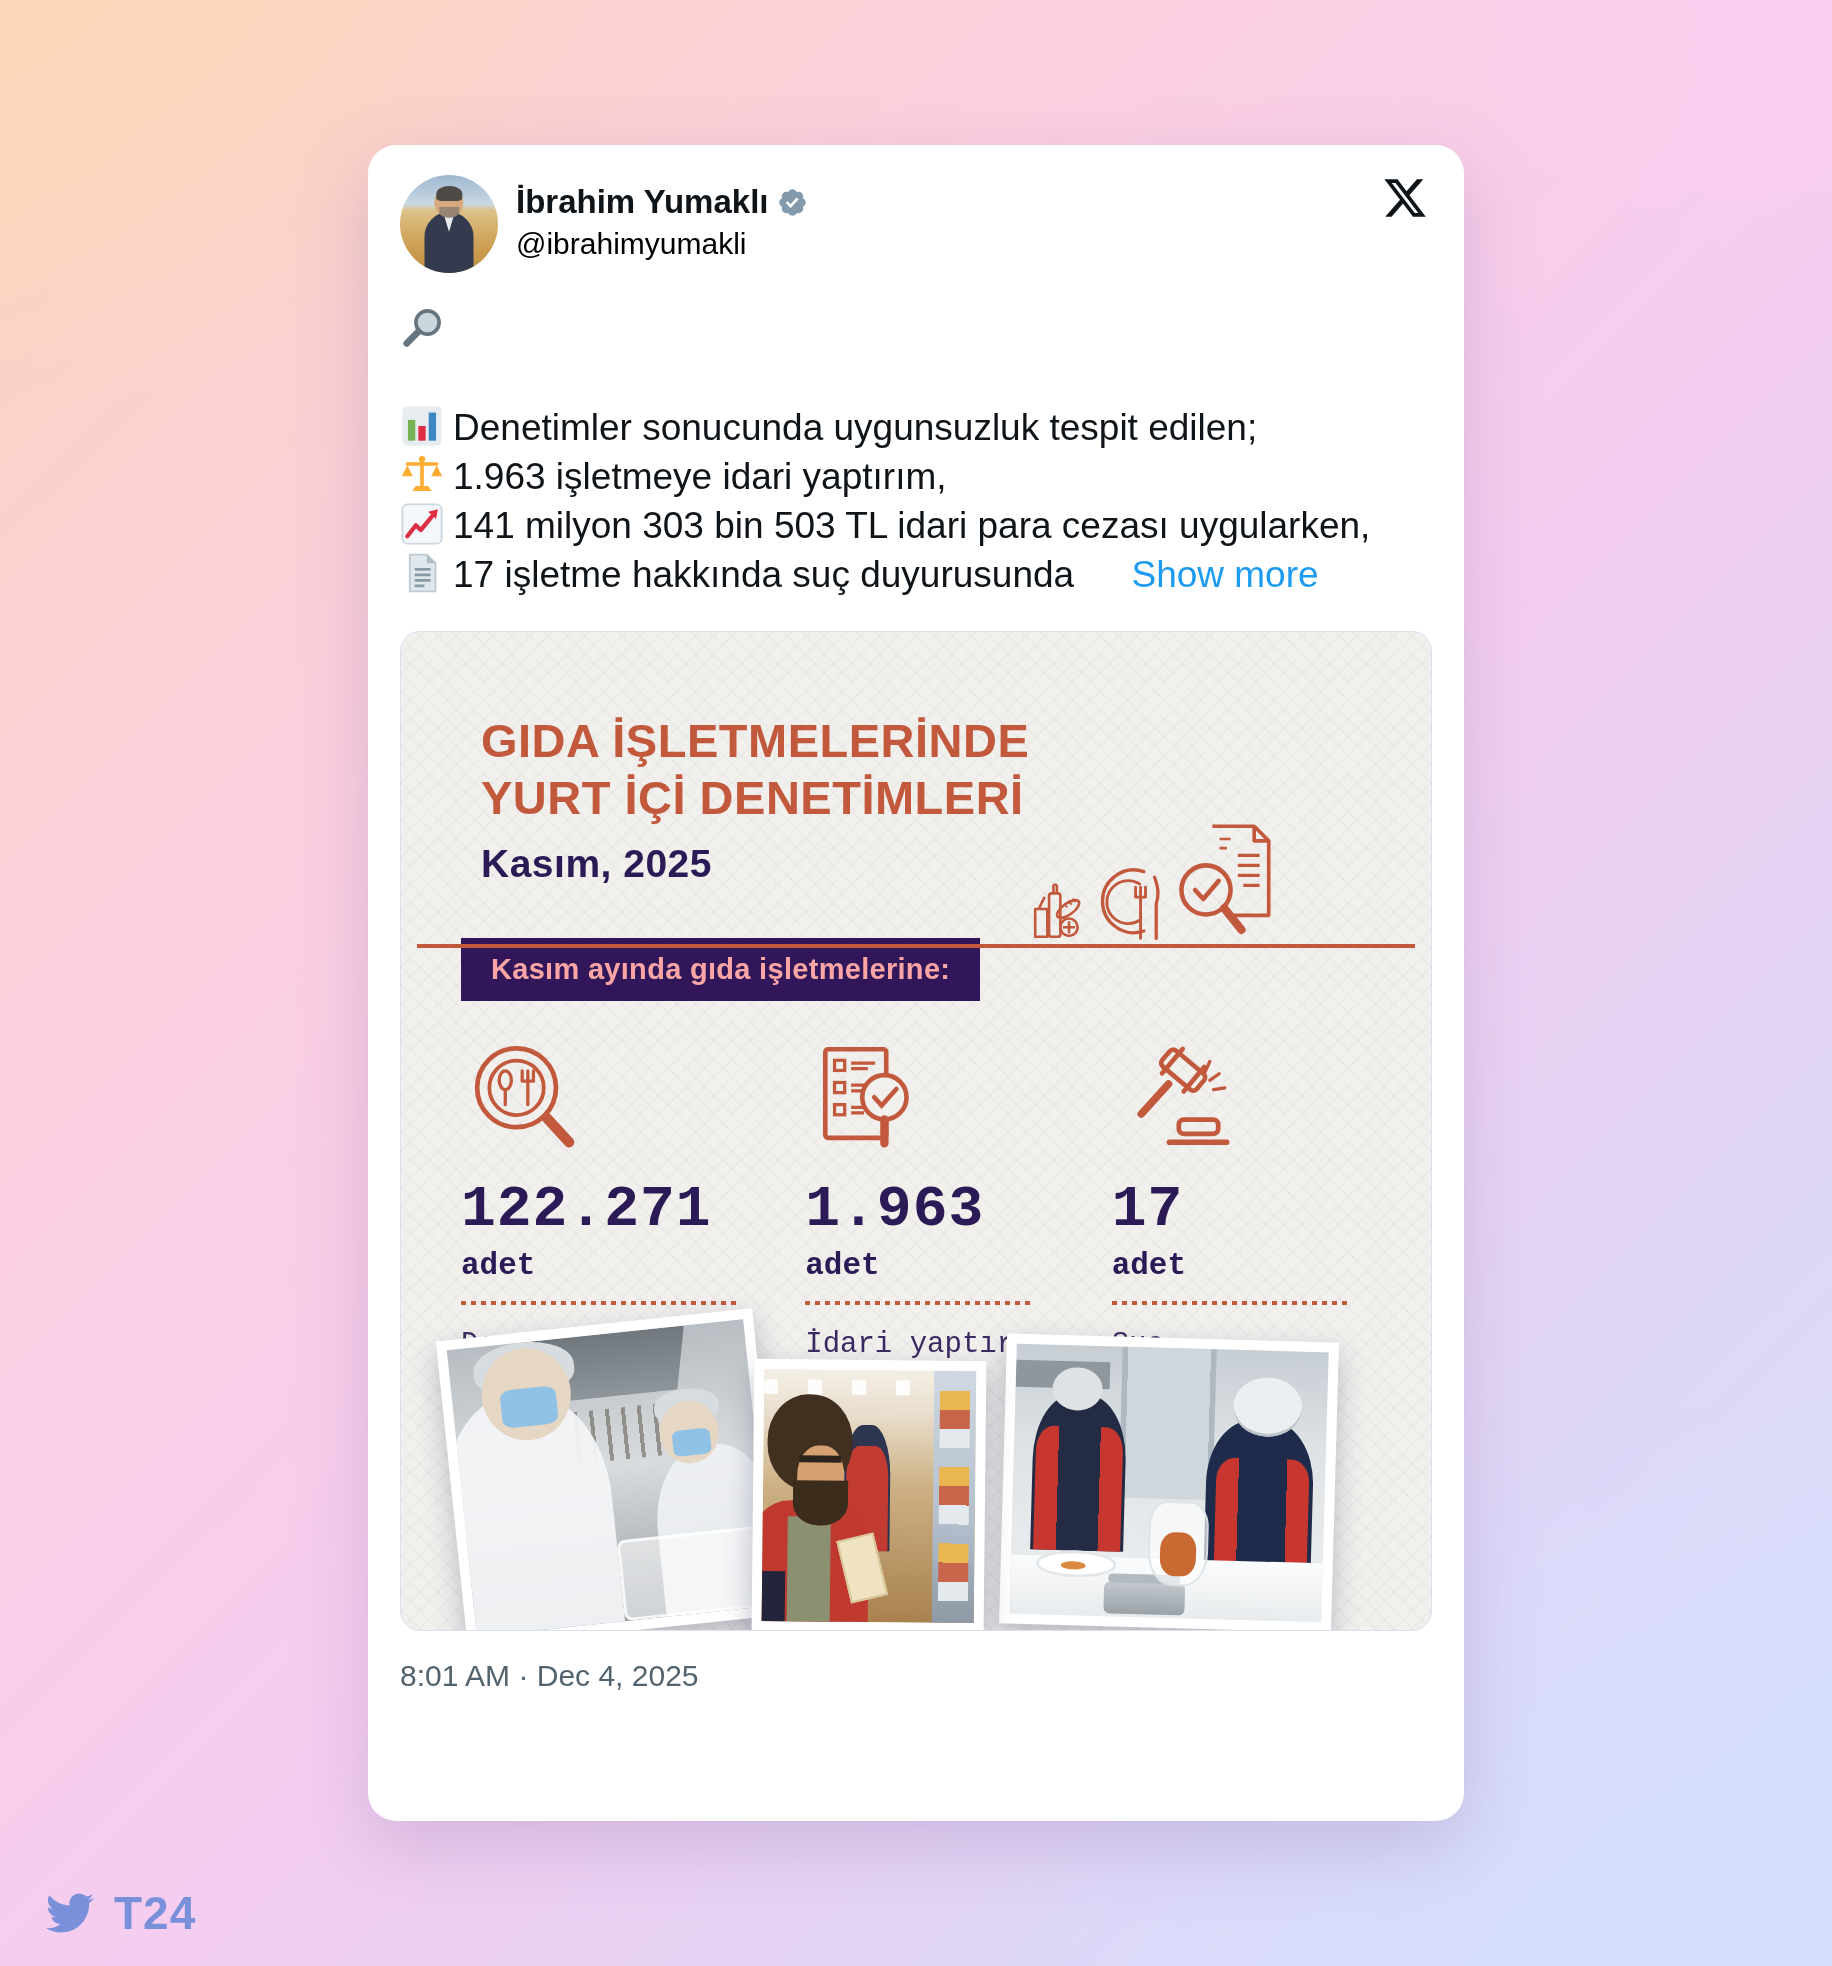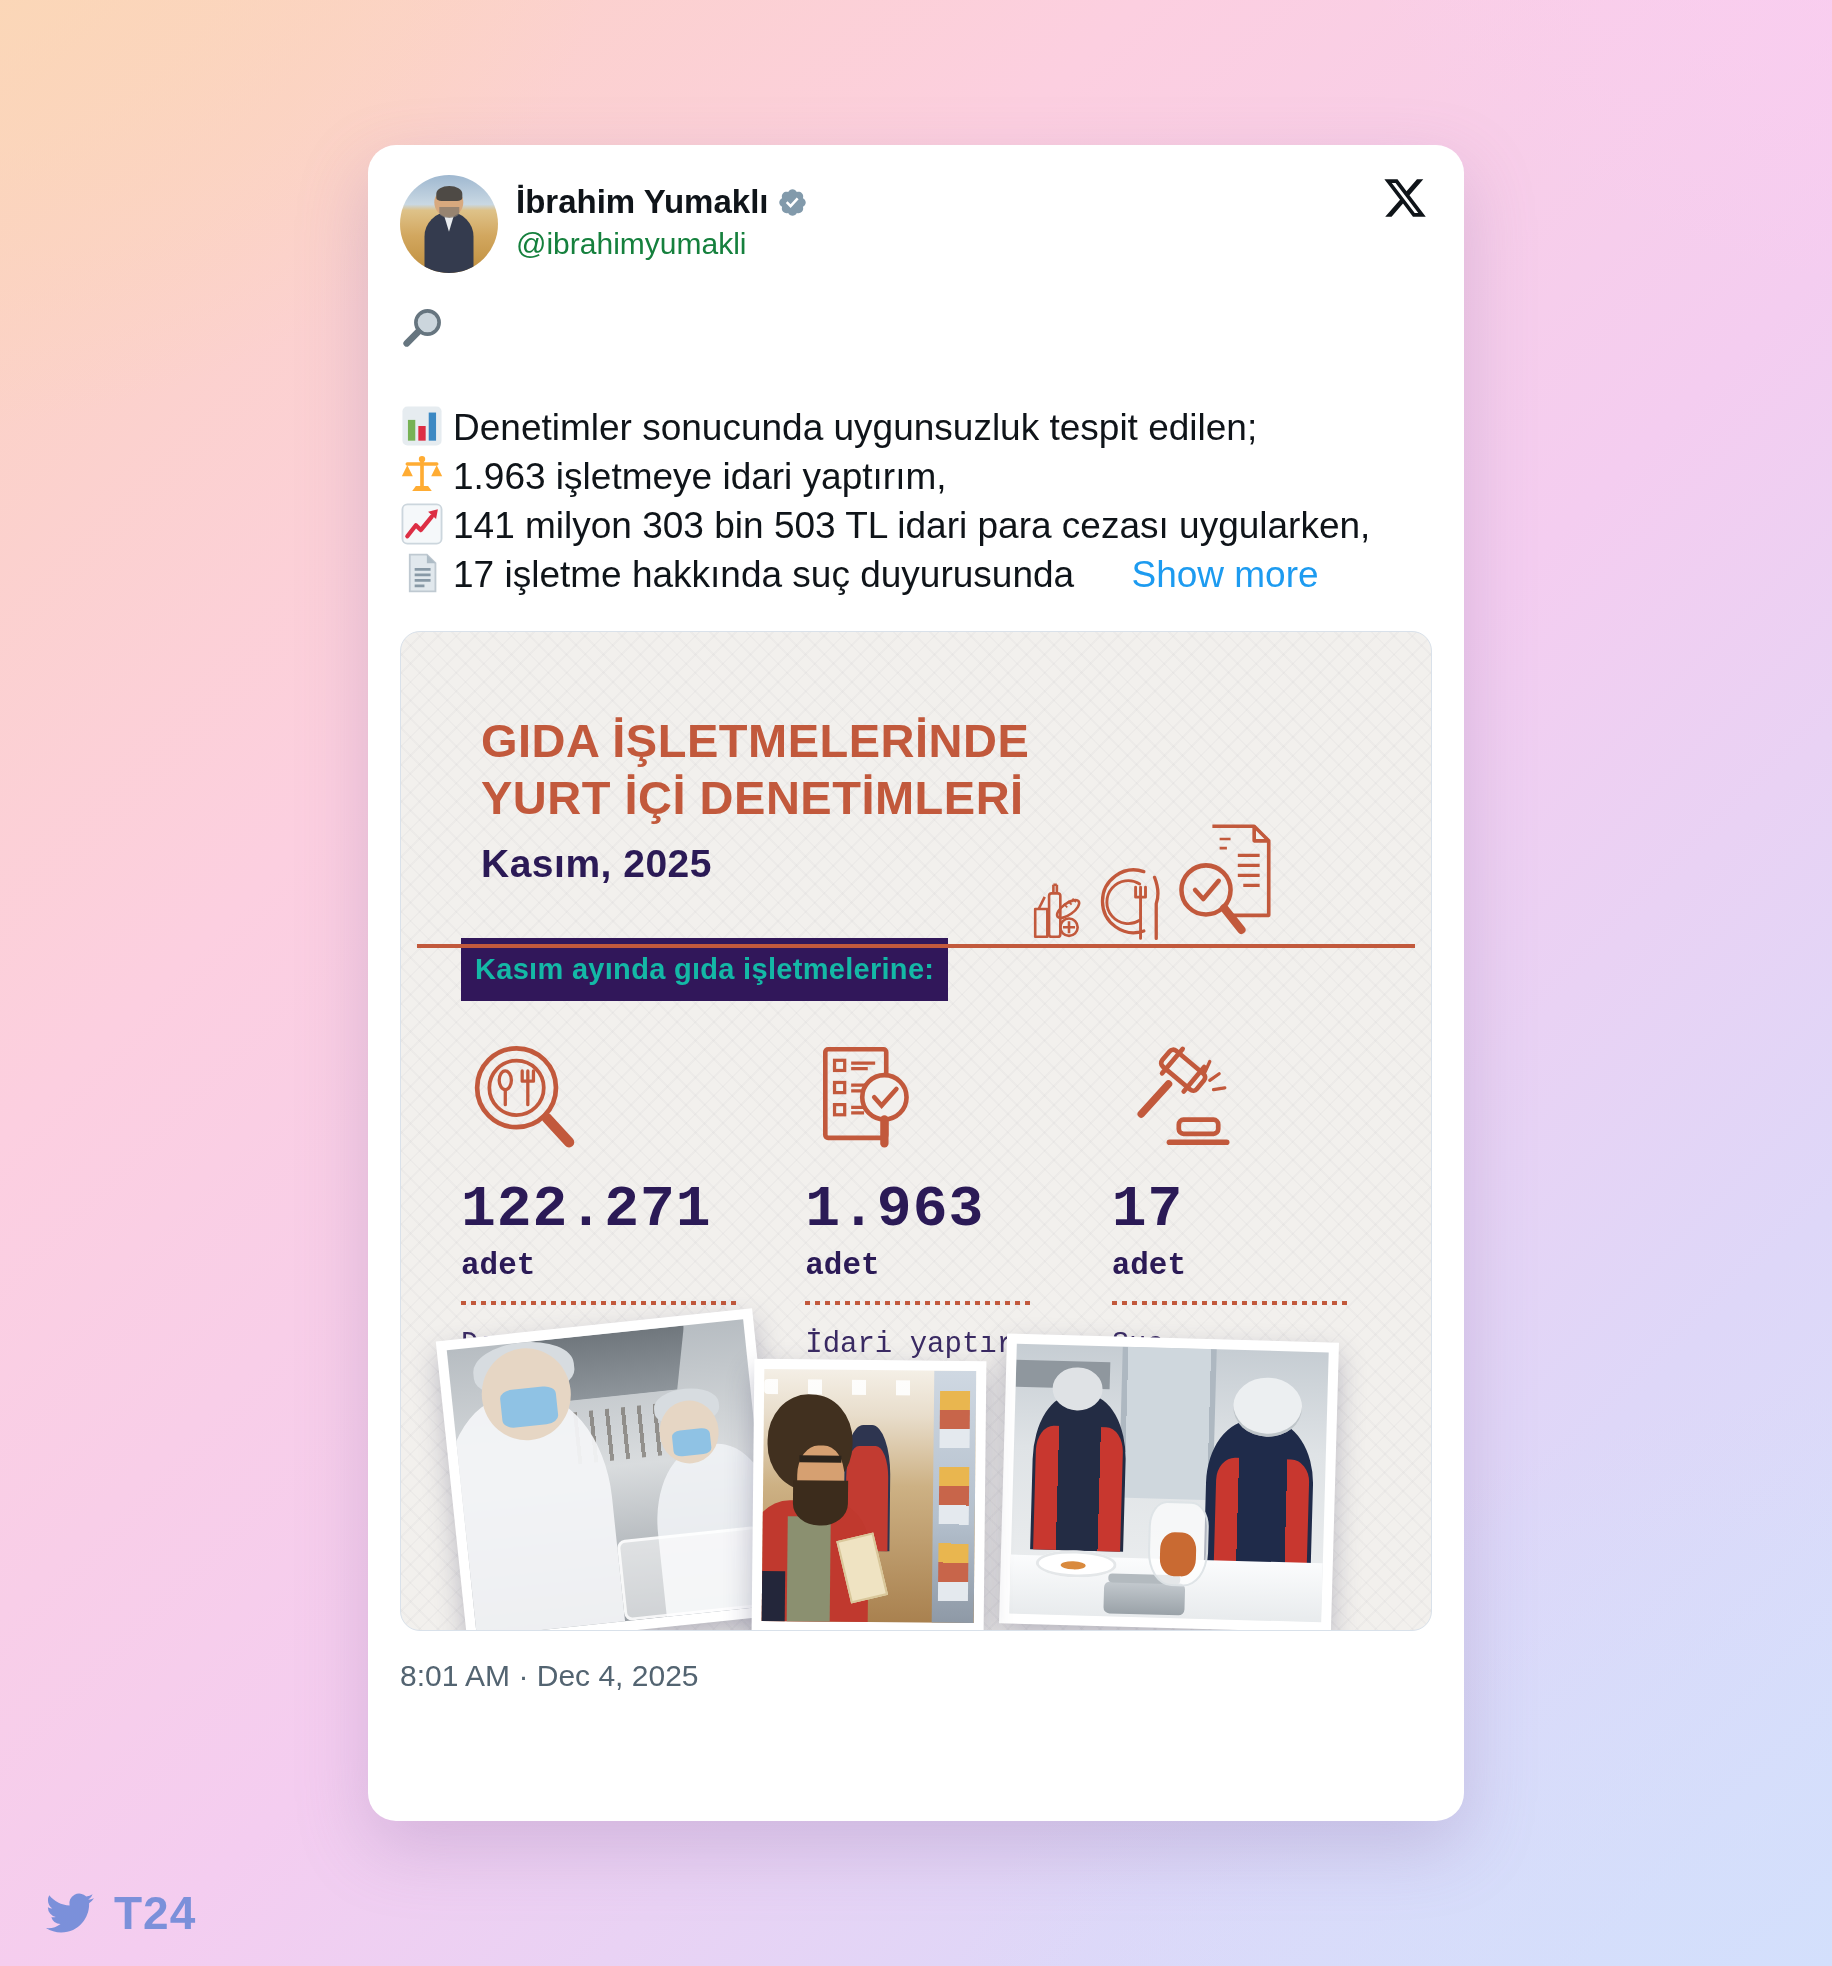--- a/index.html
+++ b/index.html
@@ -26,21 +26,21 @@
   .av-head{position:absolute;left:50%;top:13%;transform:translateX(-50%);width:30%;height:30%;background:#d8a97e;border-radius:50%;}
   .av-head:before{content:"";position:absolute;left:6%;top:-6%;width:88%;height:52%;background:#4e4a45;border-radius:50% 50% 20% 20%;}
   .av-head:after{content:"";position:absolute;left:16%;bottom:-4%;width:68%;height:38%;background:rgba(130,120,110,.75);border-radius:0 0 50% 50%;}
   .av-body{position:absolute;left:50%;top:38%;transform:translateX(-50%);width:50%;height:66%;background:#343b4e;border-radius:26px 26px 0 0;}
   .av-body:before{content:"";position:absolute;left:38%;top:0;width:24%;height:30%;background:#e9ecef;clip-path:polygon(0 0,100% 0,50% 100%);}
   .av-wheat{position:absolute;left:55%;top:55%;width:13%;height:40%;background:linear-gradient(#ecc873,#c79c45);border-radius:10px;transform:rotate(16deg);}
   .author{margin-left:18px;padding-top:8px;}
   .name-row{display:flex;align-items:center;gap:8px;}
   .name{font-size:33px;font-weight:bold;color:#0f1419;cursor:pointer;}
   .badge{width:31px;height:31px;flex:0 0 auto;}
-  .handle{font-size:30px;color:#15803d;margin-top:6px;cursor:pointer;}
+  .handle{font-size:30px;color:#000000;margin-top:6px;cursor:pointer;}
   .xlogo{position:absolute;right:4px;top:0px;width:46px;height:46px;cursor:pointer;}
   .tweet-body{margin-top:32px;width:1014px;font-size:37px;line-height:49px;color:#0f1419;}
   .tweet-body p{margin:0;}
   .p2{margin-top:49px;}
   .emoji{display:inline-block;width:44px;height:44px;vertical-align:-8px;margin-right:9px;}
   .emoji svg{width:100%;height:100%;}
   .more{color:#1d9bf0;text-decoration:none;cursor:pointer;margin-left:47px;}
 
   
   .infographic{
@@ -50,22 +50,22 @@
     background-image:
       repeating-linear-gradient(45deg, rgba(90,90,110,.035) 0 2px, transparent 2px 13px),
       repeating-linear-gradient(-45deg, rgba(90,90,110,.035) 0 2px, transparent 2px 13px);
   }
   .ig-title{margin:80px 0 16px 80px;font-size:47px;line-height:57px;font-weight:bold;color:#c2593c;letter-spacing:.5px;}
   .ig-subtitle{margin:14px 0 0 80px;font-size:39px;font-weight:bold;color:#2b1a56;letter-spacing:.5px;}
   .ig-rule{position:absolute;left:16px;right:16px;top:312px;height:4px;background:#c2593c;}
   .ig-hicons{position:absolute;right:155px;top:312px;display:flex;align-items:flex-end;gap:14px;transform:translateY(-100%);}
   .ig-hicons svg{display:block;}
   .ig-banner{
-    display:inline-block;margin:52px 0 0 60px;background:#31175a;color:#14b8a6;
-    font-size:29px;font-weight:bold;padding:15px 14px;letter-spacing:.3px;
+    display:inline-block;margin:52px 0 0 60px;background:#31175a;color:#fca5a5;
+    font-size:29px;font-weight:bold;padding:15px 30px;letter-spacing:.3px;
   }
   .ig-stats{display:flex;margin:38px 60px 0 60px;gap:0;}
   .ig-col{box-sizing:border-box;font-family:Liberation Mono, monospace;}
   .ig-col1{width:305px;}
   .ig-col2{width:250px;margin-left:40px;}
   .ig-col3{width:260px;margin-left:57px;}
   .ig-icon{height:122px;display:flex;align-items:flex-end;}
   .ig-num{font-size:58px;font-weight:bold;color:#2b1a56;margin-top:16px;letter-spacing:1px;}
   .ig-unit{font-size:31px;font-weight:bold;color:#2b1a56;margin-top:6px;}
   .ig-dots{height:4px;margin:18px 0 20px 0;background-image:repeating-linear-gradient(90deg,#c2593c 0 5px,transparent 5px 10px);width:92%;}

